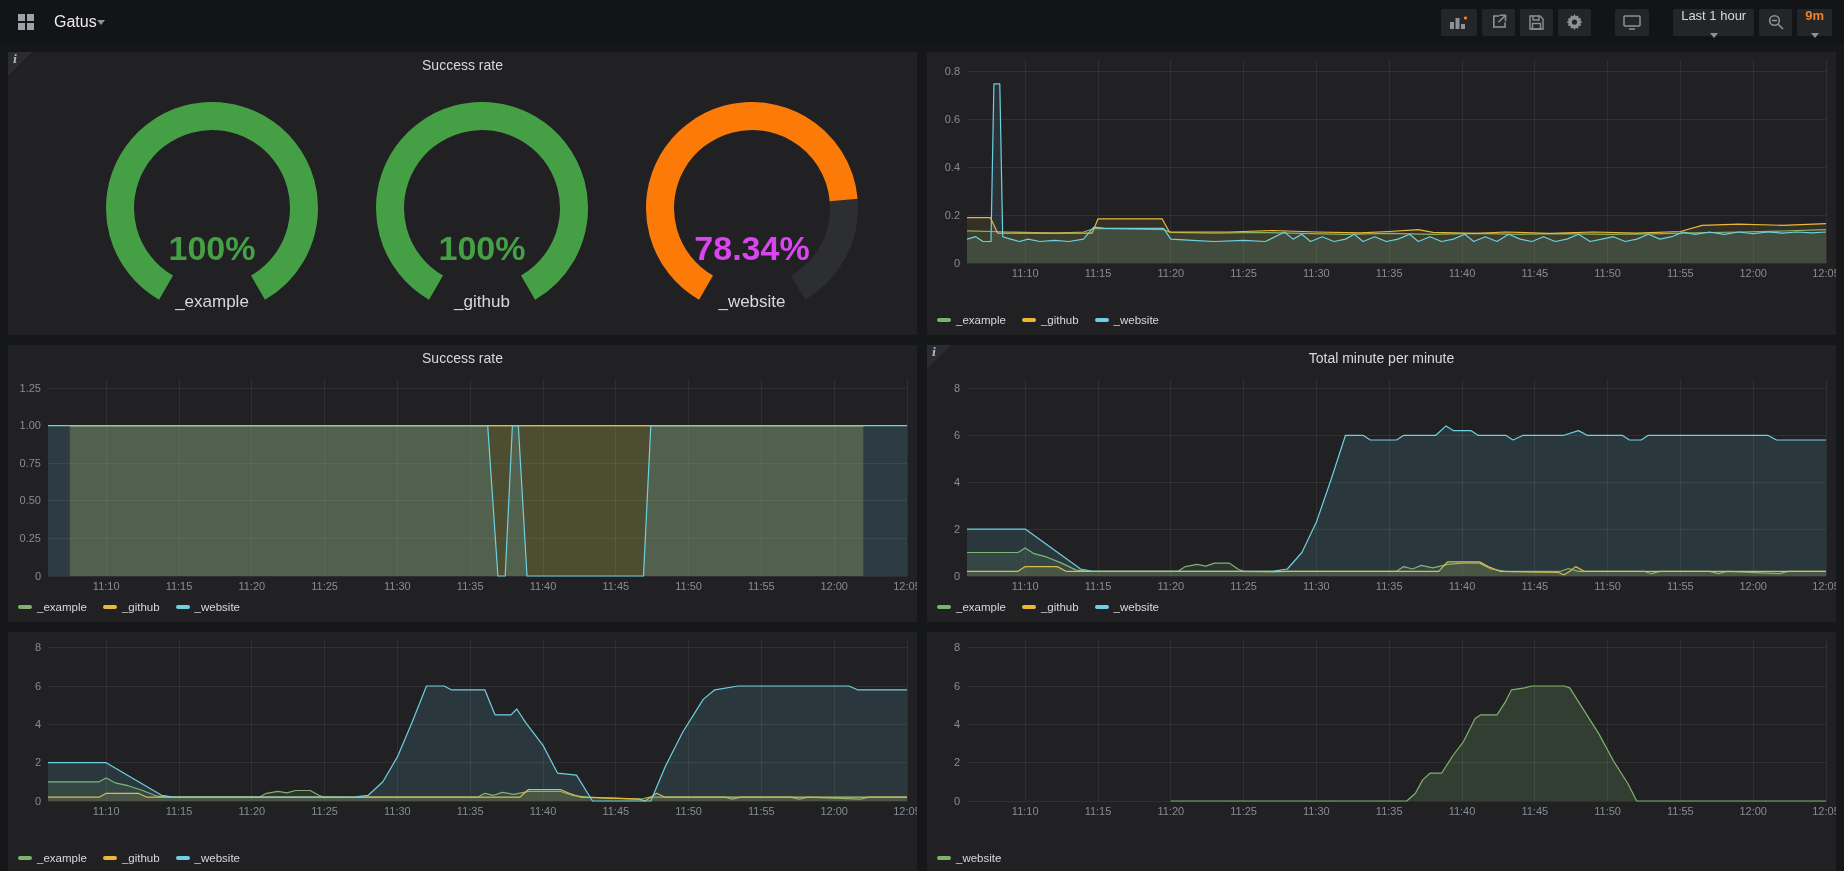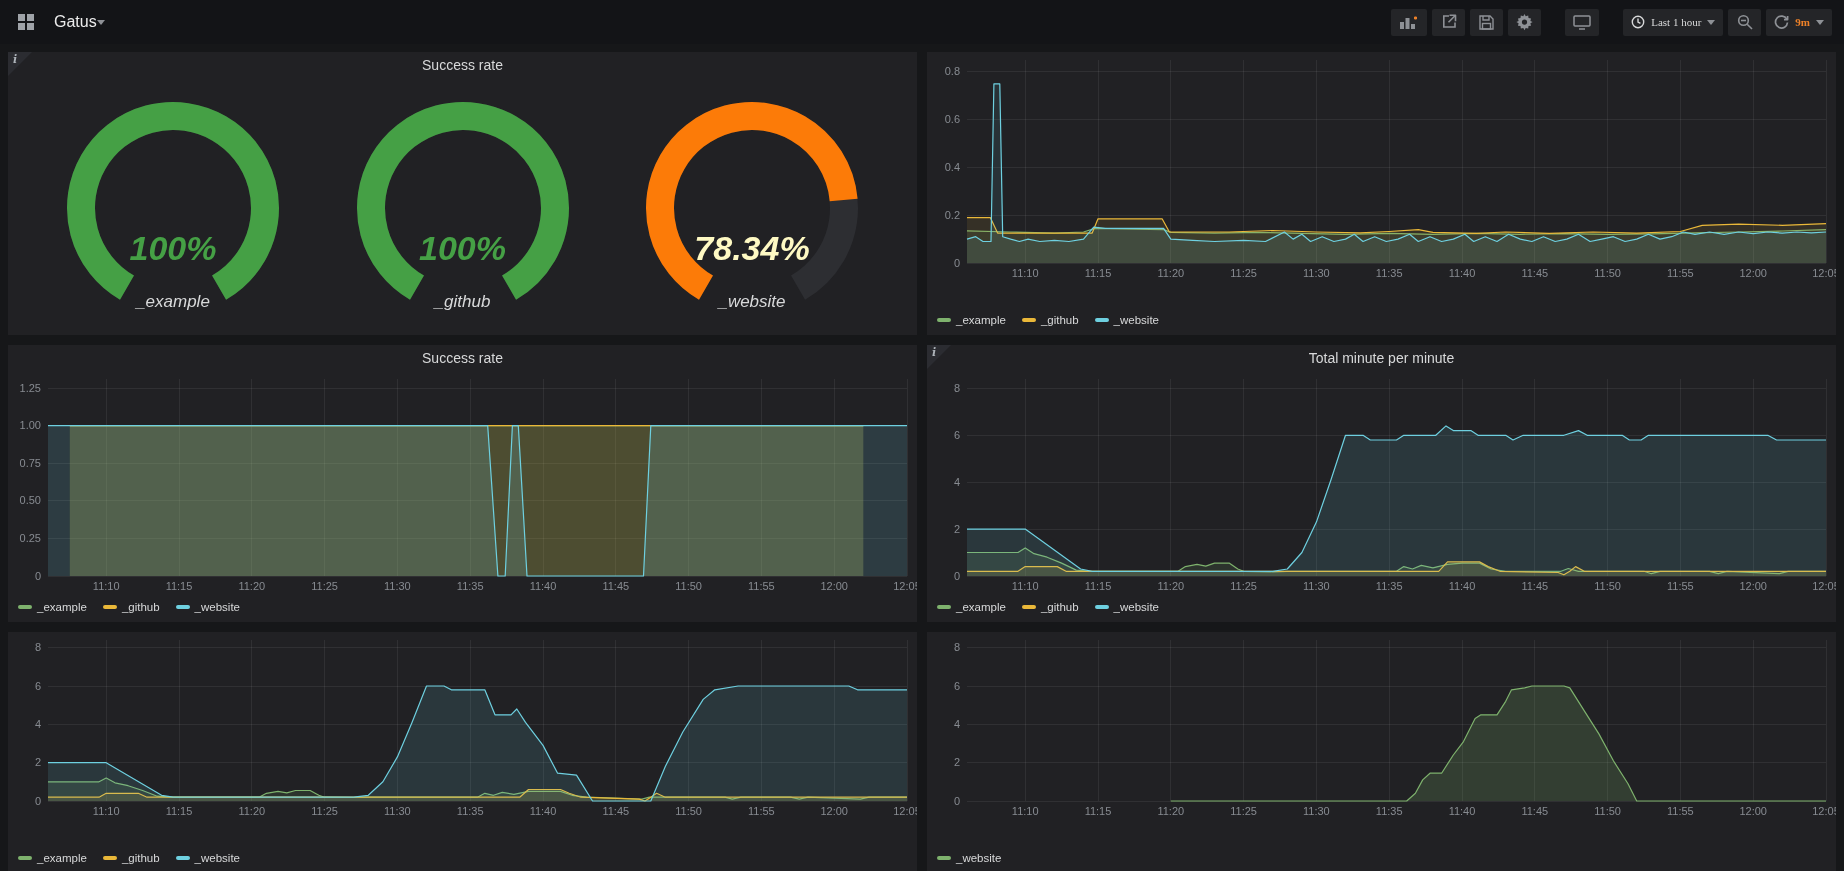--- a/index.html
+++ b/index.html
@@ -4,39 +4,39 @@
 <style>
   html,body{margin:0;padding:0;background:#161719;width:1844px;height:871px;overflow:hidden;
     font-family:"Liberation Sans","DejaVu Sans",sans-serif;-webkit-font-smoothing:antialiased;}
   
   .header{height:44px;background:#131417;display:flex;align-items:center;justify-content:space-between;padding:0 12px;}
   .h-left{display:flex;align-items:center;gap:14px;}
   .icon-btn{background:transparent;border:none;padding:4px;display:flex;align-items:center;justify-content:center;cursor:pointer;}
   .dash-title{display:flex;align-items:center;color:#ECECEC;font-size:16px;cursor:pointer;}
   .caret{width:0;height:0;border:4px solid transparent;border-top:5px solid #8E9196;display:inline-block;margin-top:4px;}
   .h-right{display:flex;align-items:center;gap:5px;}
-  .tb-btn{height:27px;min-width:33px;background:#242528;border:none;border-radius:2px;display:flex;align-items:center;justify-content:center;gap:6px;color:#D8D9DA;font-size:11px;cursor:pointer;padding:0 8px;font-family:Liberation Serif, serif;}
+  .tb-btn{height:27px;min-width:33px;background:#242528;border:none;border-radius:2px;display:flex;align-items:center;justify-content:center;gap:6px;color:#D8D9DA;font-size:13px;cursor:pointer;padding:0 8px;font-family:Liberation Sans, sans-serif;flex-direction:column;}
   .tb-btn svg{display:block}
   .tb-gap{width:14px}
   .orange-txt{color:#ED8128;font-weight:bold;}
   
   .dash{display:grid;grid-template-columns:1fr 1fr;grid-template-rows:283px 277px 241px;gap:10px;padding:8px;}
   .panel{position:relative;background:#212124;display:flex;flex-direction:column;overflow:hidden;}
   .panel-title{flex:0 0 26px;line-height:26px;text-align:center;font-size:14px;font-weight:500;color:#D8D9DA;cursor:move;}
   .chart{flex:1 1 auto;min-height:0;}
   .legend{flex:0 0 22px;display:flex;align-items:center;gap:16px;padding:0 0 4px 10px;font-size:11.5px;color:#D8D9DA;}
   .legend-item{display:flex;align-items:center;gap:5px;cursor:pointer;}
   .swatch{width:14px;height:4px;border-radius:2px;display:inline-block;}
   .chart text{fill:#878B91;font-size:11px;font-family:"Liberation Sans","DejaVu Sans",sans-serif;}
   .chart .grid{stroke:rgba(255,255,255,0.07);shape-rendering:crispEdges;}
   
   .corner-info{position:absolute;top:0;left:0;width:0;height:0;border-top:24px solid #2B2C31;border-right:24px solid transparent;z-index:3;cursor:pointer;}
   .corner-info span{position:absolute;top:-23px;left:5px;font:bold italic 11px "DejaVu Serif",serif;color:#AEB4BA;}
   
-  .gauge-row{flex:1 1 auto;display:flex;align-items:center;justify-content:space-between;padding:0 30px;font-style:italic;}
+  .gauge-row{flex:1 1 auto;display:flex;align-items:center;justify-content:flex-end;padding:0 30px;}
   .gauge{position:relative;width:270px;height:214px;}
   .gauge svg{position:absolute;left:50%;transform:translateX(-50%);}
   .gauge-value{position:absolute;left:0;right:0;top:148px;transform:translateY(-50%);text-align:center;font-size:34px;font-weight:bold;}
   .gauge-label{position:absolute;left:0;right:0;top:192px;text-align:center;font-size:17px;color:#D8D9DA;}
 </style>
 </head>
 <body>
 
 <div class="header">
   <div class="h-left">
@@ -138,21 +138,21 @@
             <circle cx="130" cy="108" r="92" fill="none" stroke="#45A045" stroke-width="28" pathLength="360" stroke-dasharray="300.0 60" transform="rotate(120 130 108)"></circle>
           </svg>
           <div class="gauge-value" style="color:#45A045">100%</div>
           <div class="gauge-label">_github</div>
         </div>
         <div class="gauge">
           <svg width="260" height="214" viewBox="0 0 260 214">
             <circle cx="130" cy="108" r="92" fill="none" stroke="#2D2E32" stroke-width="28" pathLength="360" stroke-dasharray="300 60" transform="rotate(120 130 108)"></circle>
             <circle cx="130" cy="108" r="92" fill="none" stroke="#FC7B08" stroke-width="28" pathLength="360" stroke-dasharray="235.0 125" transform="rotate(120 130 108)"></circle>
           </svg>
-          <div class="gauge-value" style="color:#fef9c3">78.34%</div>
+          <div class="gauge-value" style="color:#d946ef">78.34%</div>
           <div class="gauge-label">_website</div>
         </div>
       </div>
   </section>
 
   <section class="panel">
     <div class="chart"><svg width="909" height="231">
           <line class="grid" x1="40" y1="211.0" x2="899" y2="211.0"></line>
           <text x="33" y="214.5" text-anchor="end">0</text>
           <line class="grid" x1="40" y1="163.2" x2="899" y2="163.2"></line>

